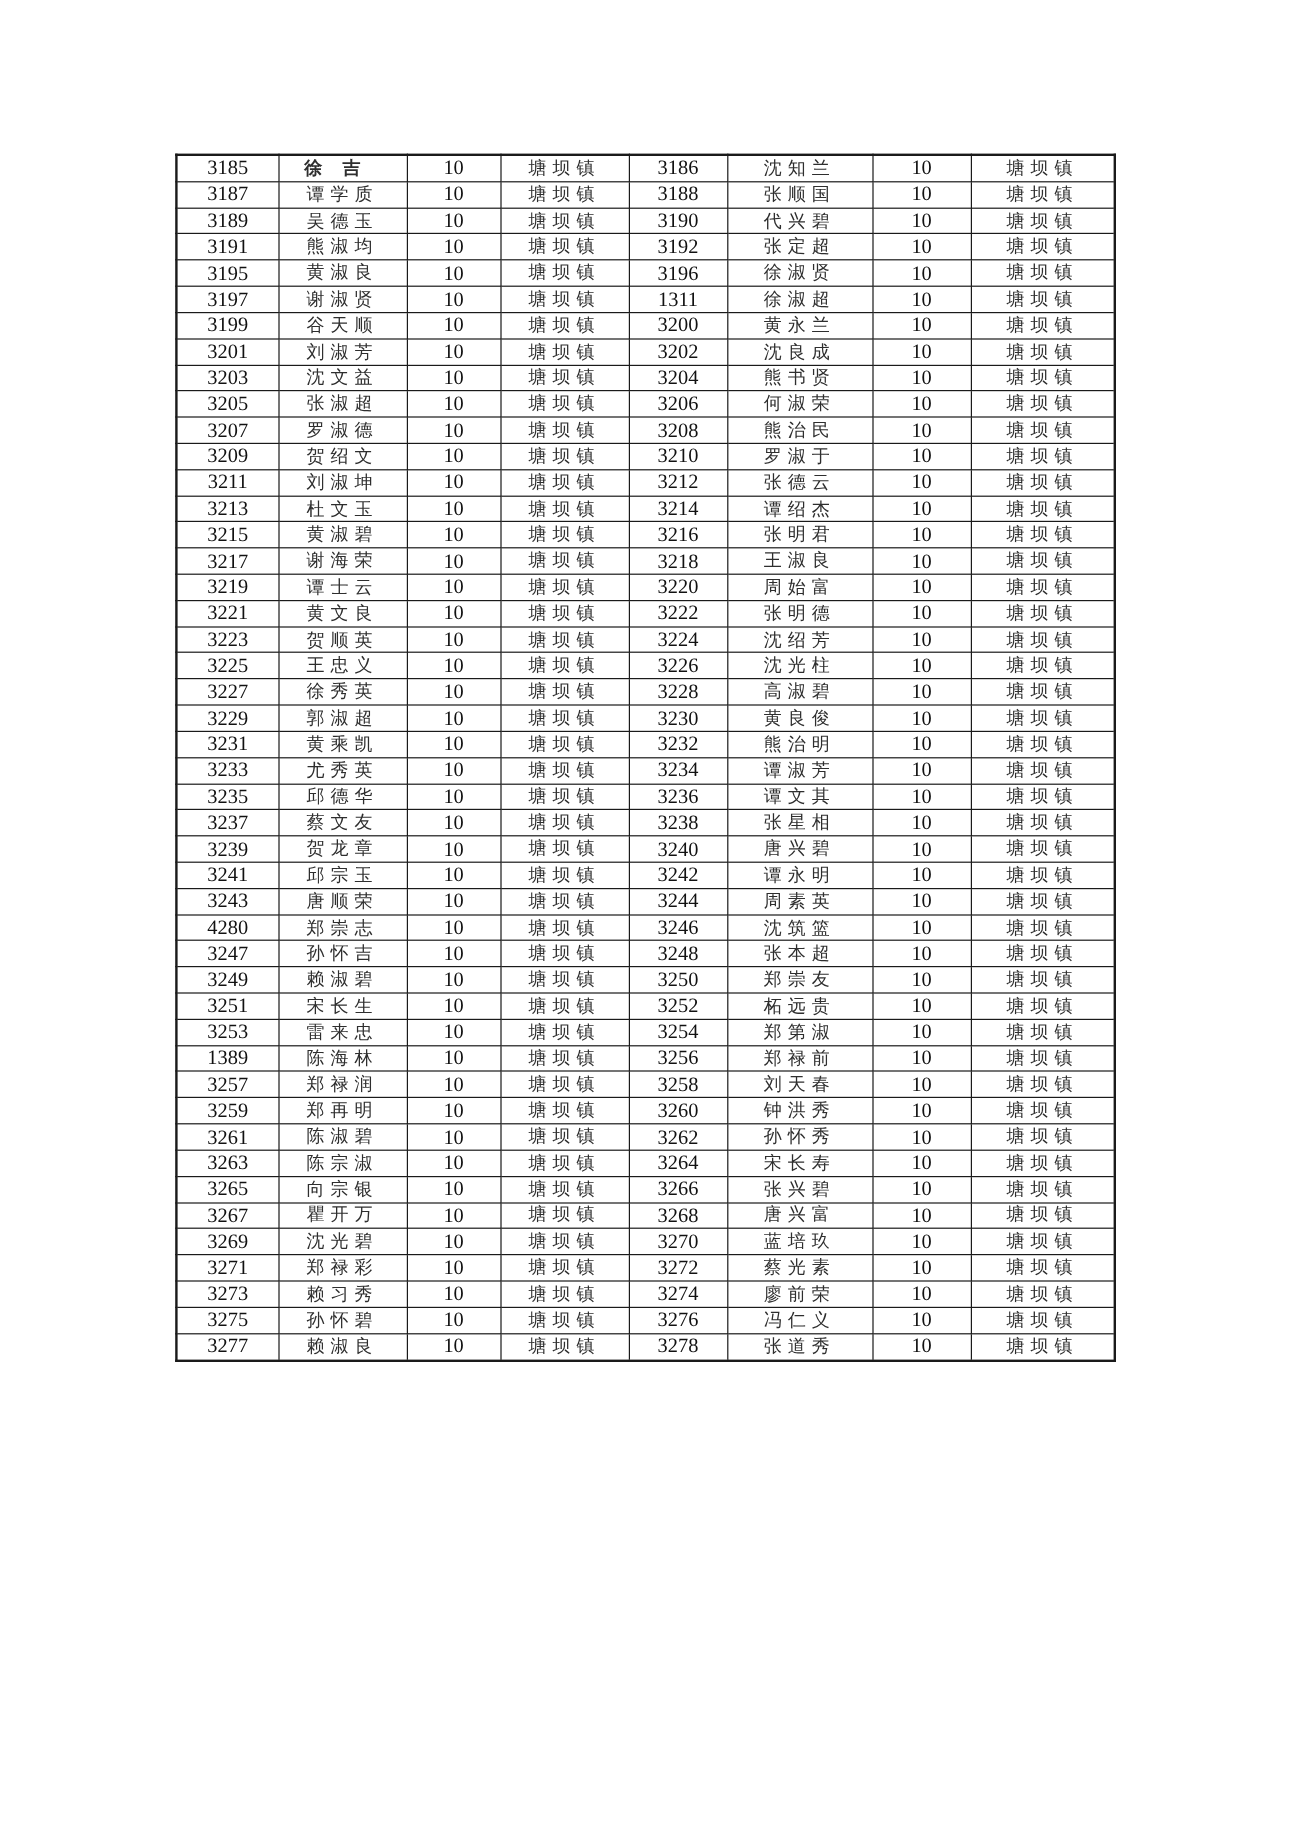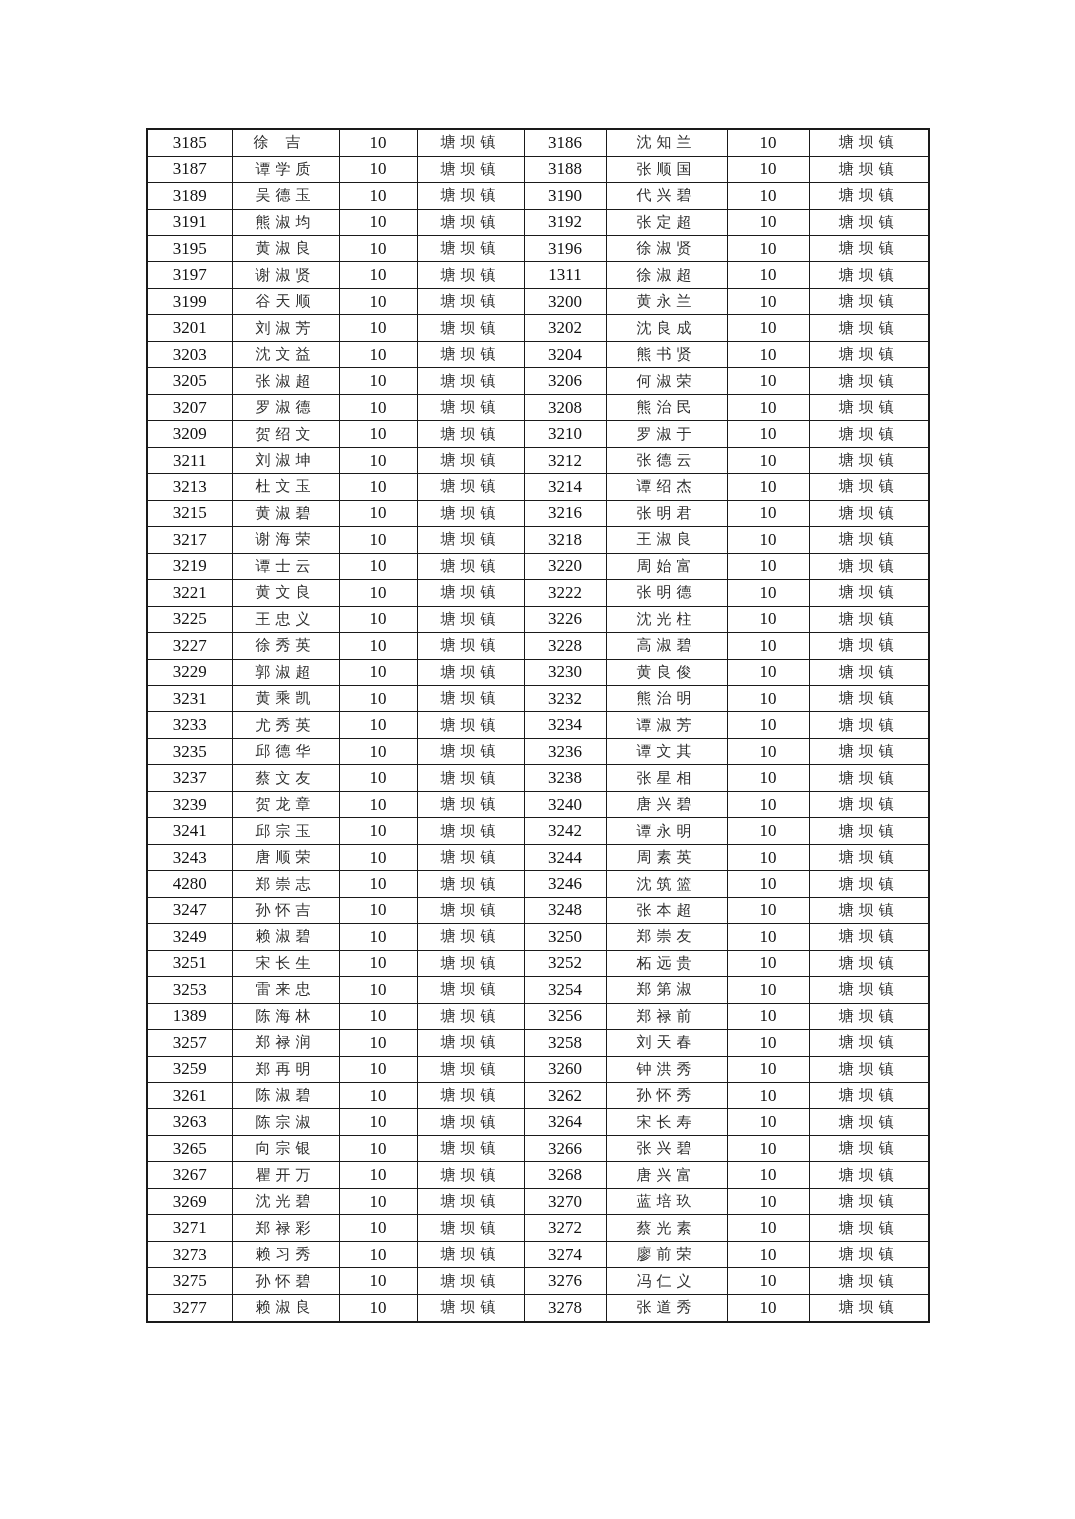--- a/index.html
+++ b/index.html
@@ -14,38 +14,38 @@
     background:var(--page-bg);
     font-family:"Liberation Serif","DejaVu Serif",serif;
     position:relative;overflow:hidden;
   }
   .page{
     position:absolute;left:0;top:0;width:1075px;height:1519px;
     background:var(--page-bg);
   }
   table.roster{
     position:absolute;left:146px;top:128px;
-    width:782px;height:1195px;
+    width:782px;height:1007px;
     border-collapse:collapse;table-layout:fixed;
     border:2px solid var(--border-color);
   }
   table.roster td{
     border:1.5px solid var(--border-color);
     text-align:center;vertical-align:middle;
     padding:0;overflow:hidden;white-space:nowrap;
   }
   td.num{
     font-size:17px;color:var(--num-color);
     font-family:"Liberation Serif","DejaVu Serif",serif;
   }
   td.cjk{
     font-size:15px;color:var(--cjk-color);
     letter-spacing:5px;padding-left:5px;
   }
-  td.name2{letter-spacing:17px;padding-left:17px;}
+  td.name2{letter-spacing:17px;padding-left:17px;font-weight:bold;}
 </style>
 </head>
 <body>
 
 <div class="page">
   <table class="roster">
     <colgroup>
       <col style="width:85px">
         <col style="width:107px">
         <col style="width:78px">
@@ -230,20 +230,30 @@
           <td class="num">3221</td>
           <td class="cjk">黄文良</td>
           <td class="num">10</td>
           <td class="cjk">塘坝镇</td>
           <td class="num">3222</td>
           <td class="cjk">张明德</td>
           <td class="num">10</td>
           <td class="cjk">塘坝镇</td>
         </tr>
         <tr>
+          <td class="num">3223</td>
+          <td class="cjk">贺顺英</td>
+          <td class="num">10</td>
+          <td class="cjk">塘坝镇</td>
+          <td class="num">3224</td>
+          <td class="cjk">沈绍芳</td>
+          <td class="num">10</td>
+          <td class="cjk">塘坝镇</td>
+        </tr>
+        <tr>
           <td class="num">3225</td>
           <td class="cjk">王忠义</td>
           <td class="num">10</td>
           <td class="cjk">塘坝镇</td>
           <td class="num">3226</td>
           <td class="cjk">沈光柱</td>
           <td class="num">10</td>
           <td class="cjk">塘坝镇</td>
         </tr>
         <tr>

